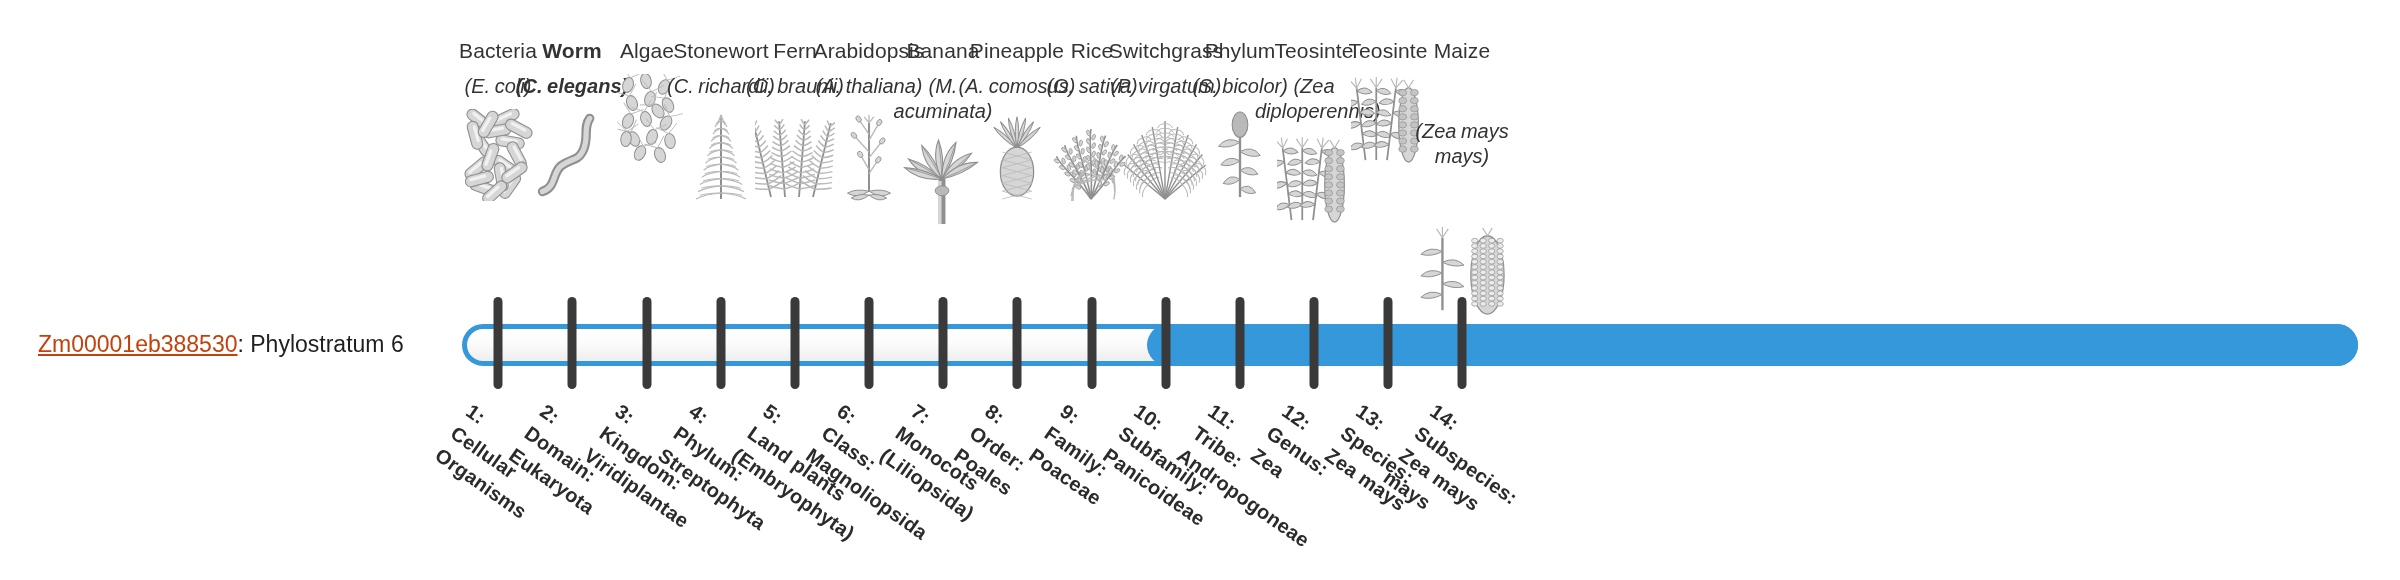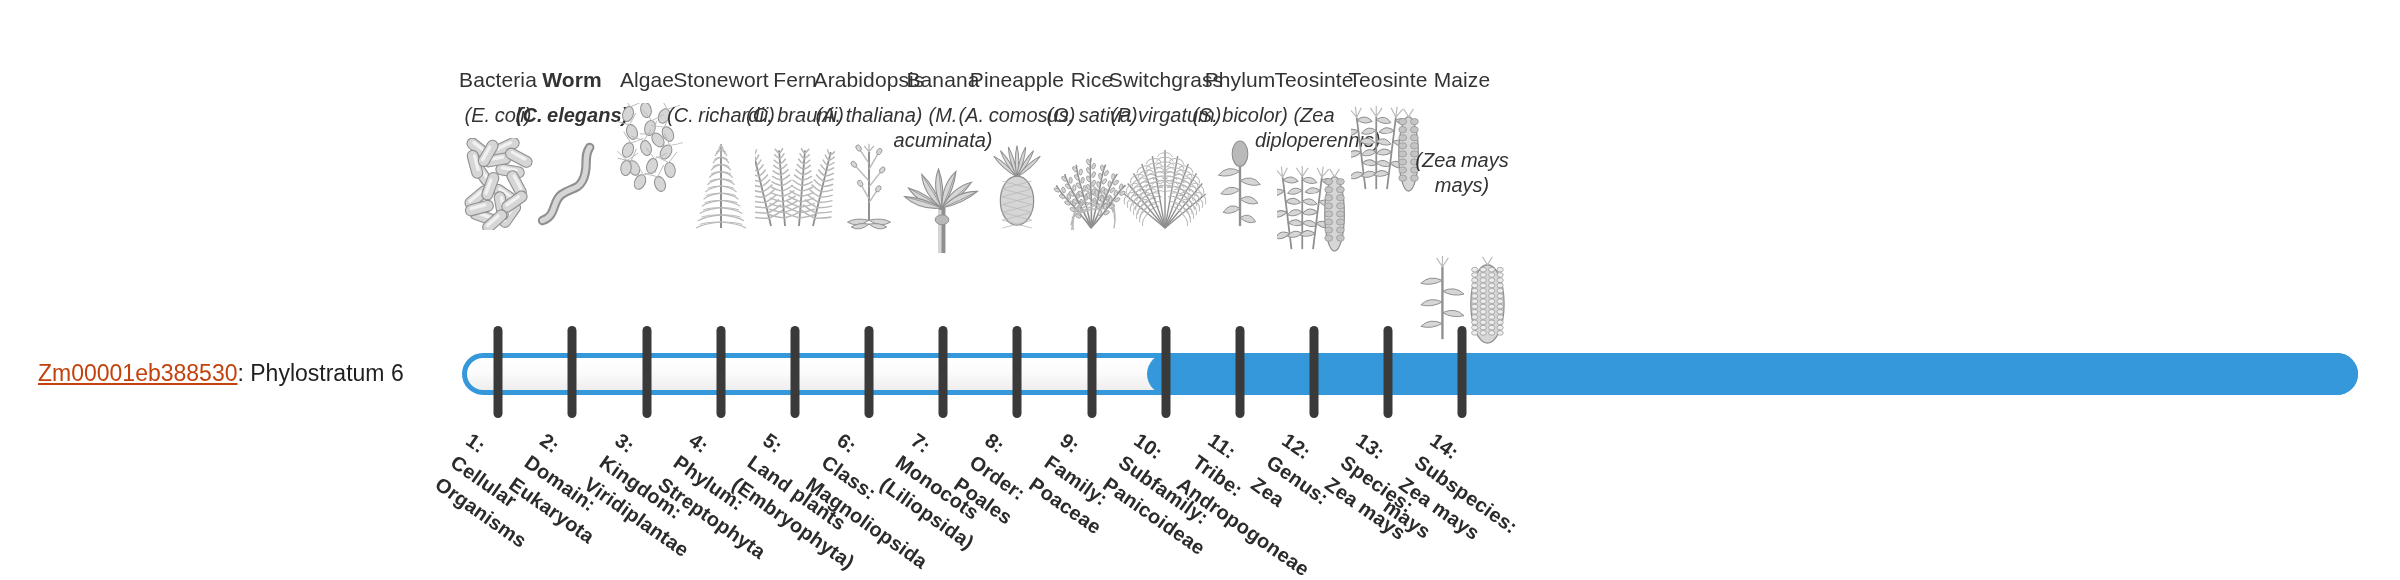--- a/index.html
+++ b/index.html
@@ -5,21 +5,21 @@
 <style>
   html,body{margin:0;padding:0;}
   body{
     width:2400px;height:580px;
     background:#ffffff;
     font-family:"Liberation Sans","DejaVu Sans",sans-serif;
     color:#2b2b2b;
     overflow:hidden;
     position:relative;
   }
-  #stage{position:absolute;left:0;top:0;width:2400px;height:439px;margin-top:29px;}
+  #stage{position:absolute;left:0;top:0;width:2400px;height:439px;}
 
   
   .species-row{position:absolute;left:0;top:0;width:2400px;height:310px;}
   .species-col{
     position:absolute;top:38px;width:118px;
     display:flex;flex-direction:column;align-items:center;
   }
   .sp-common{
     font-size:21px;line-height:26px;color:#333333;
     text-align:center;white-space:nowrap;letter-spacing:.1px;

